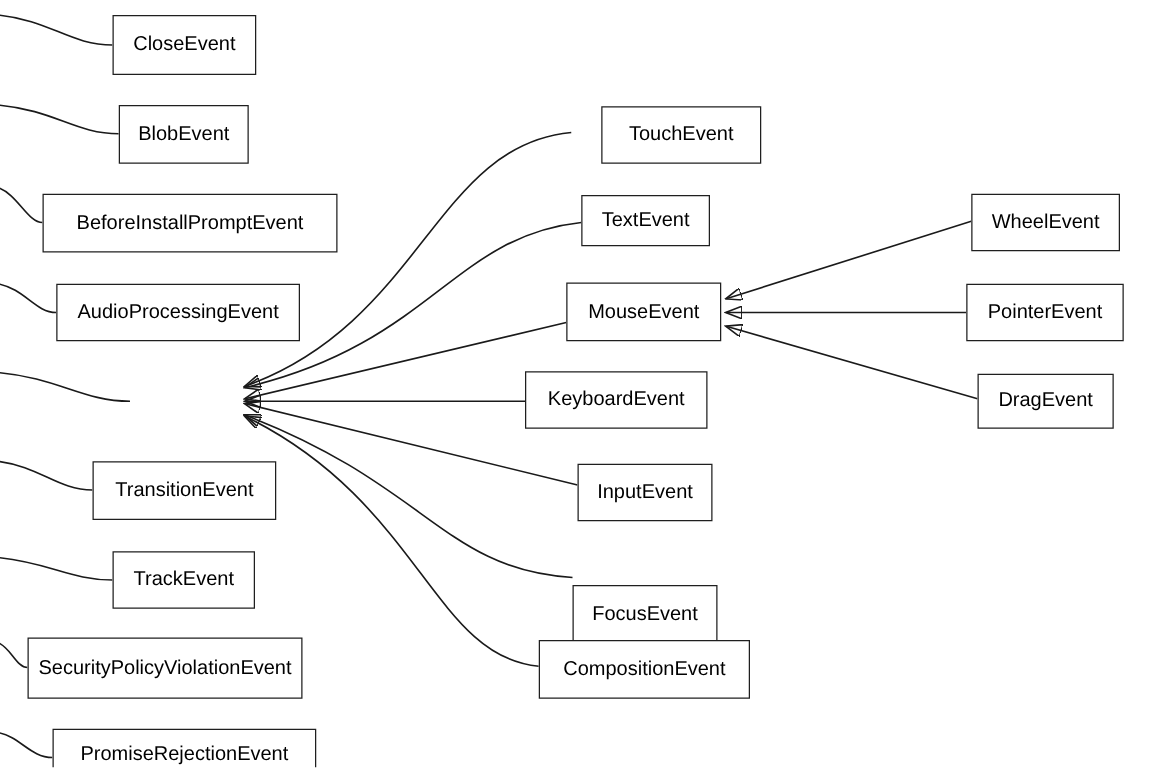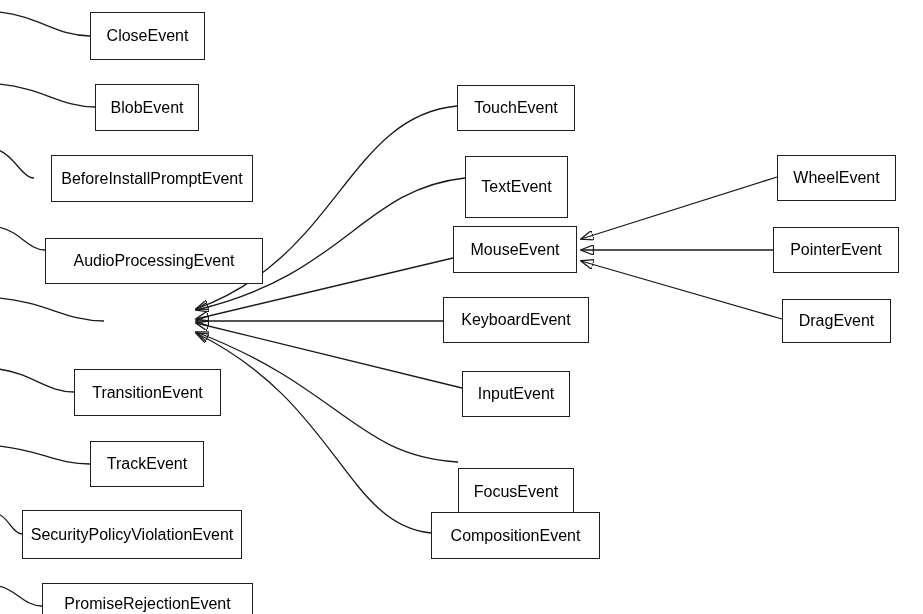--- a/index.html
+++ b/index.html
@@ -71,31 +71,31 @@
     <path d="M-2,227 C20,231 28,250 45,250"></path>
     <path d="M-2,298 C46,302 66,321 104,321"></path>
     <path d="M-2,369 C32,373 46,392 74,392"></path>
     <path d="M-2,446 C40,450 56,464 90,464"></path>
     <path d="M-2,514 C8,517 13,534 22,534"></path>
     <path d="M-2,586 C16,589 24,606 42,606"></path>
   </svg>
 
   <div class="node" style="left:90px;top:12px;width:115px;height:48px">CloseEvent</div>
   <div class="node" style="left:95px;top:84px;width:104px;height:47px">BlobEvent</div>
-  <div class="node" style="left:51px;top:155px;width:202px;height:47px">BeforeInstallPromptEvent</div>
-  <div class="node" style="left:45px;top:238px;width:218px;height:46px">AudioProcessingEvent</div>
+  <div class="node" style="left:34px;top:155px;width:236px;height:47px">BeforeInstallPromptEvent</div>
+  <div class="node" style="left:45px;top:227px;width:195px;height:46px">AudioProcessingEvent</div>
   <div class="node" style="left:74px;top:369px;width:147px;height:47px">TransitionEvent</div>
   <div class="node" style="left:90px;top:441px;width:114px;height:46px">TrackEvent</div>
   <div class="node" style="left:22px;top:510px;width:220px;height:49px">SecurityPolicyViolationEvent</div>
   <div class="node" style="left:42px;top:583px;width:211px;height:47px;align-items:flex-start;padding-top:12px">PromiseRejectionEvent</div>
 
-  <div class="node" style="left:457px;top:85px;width:118px;height:46px">TouchEvent</div>
-  <div class="node" style="left:465px;top:156px;width:103px;height:62px">TextEvent</div>
+  <div class="node" style="left:481px;top:85px;width:128px;height:46px">TouchEvent</div>
+  <div class="node" style="left:465px;top:156px;width:103px;height:41px">TextEvent</div>
   <div class="node" style="left:453px;top:226px;width:124px;height:47px">MouseEvent</div>
-  <div class="node" style="left:443px;top:297px;width:146px;height:46px">KeyboardEvent</div>
+  <div class="node" style="left:420px;top:297px;width:146px;height:46px">KeyboardEvent</div>
   <div class="node" style="left:462px;top:371px;width:108px;height:46px">InputEvent</div>
   <div class="node" style="left:458px;top:468px;width:116px;height:47px">FocusEvent</div>
   <div class="node" style="left:777px;top:155px;width:119px;height:46px">WheelEvent</div>
 
   <div class="node" style="left:431px;top:512px;width:169px;height:47px">CompositionEvent</div>
   <div class="node" style="left:773px;top:227px;width:126px;height:46px">PointerEvent</div>
   <div class="node" style="left:782px;top:299px;width:109px;height:44px">DragEvent</div>
 
 </div>
 

